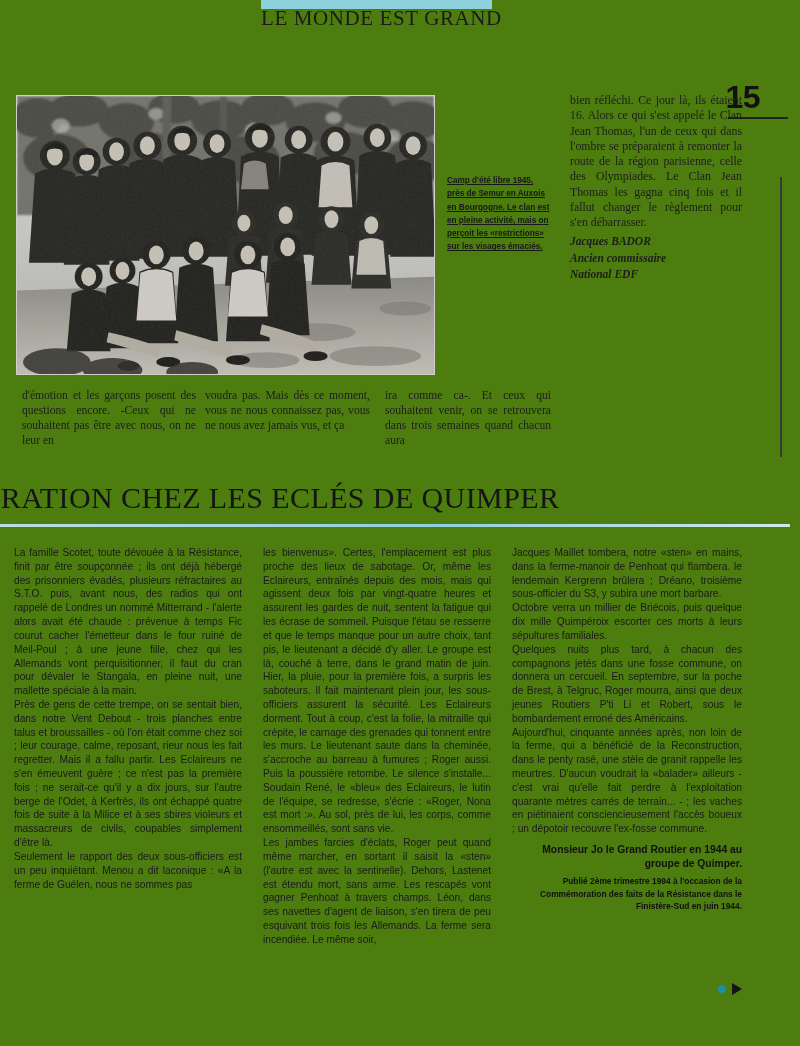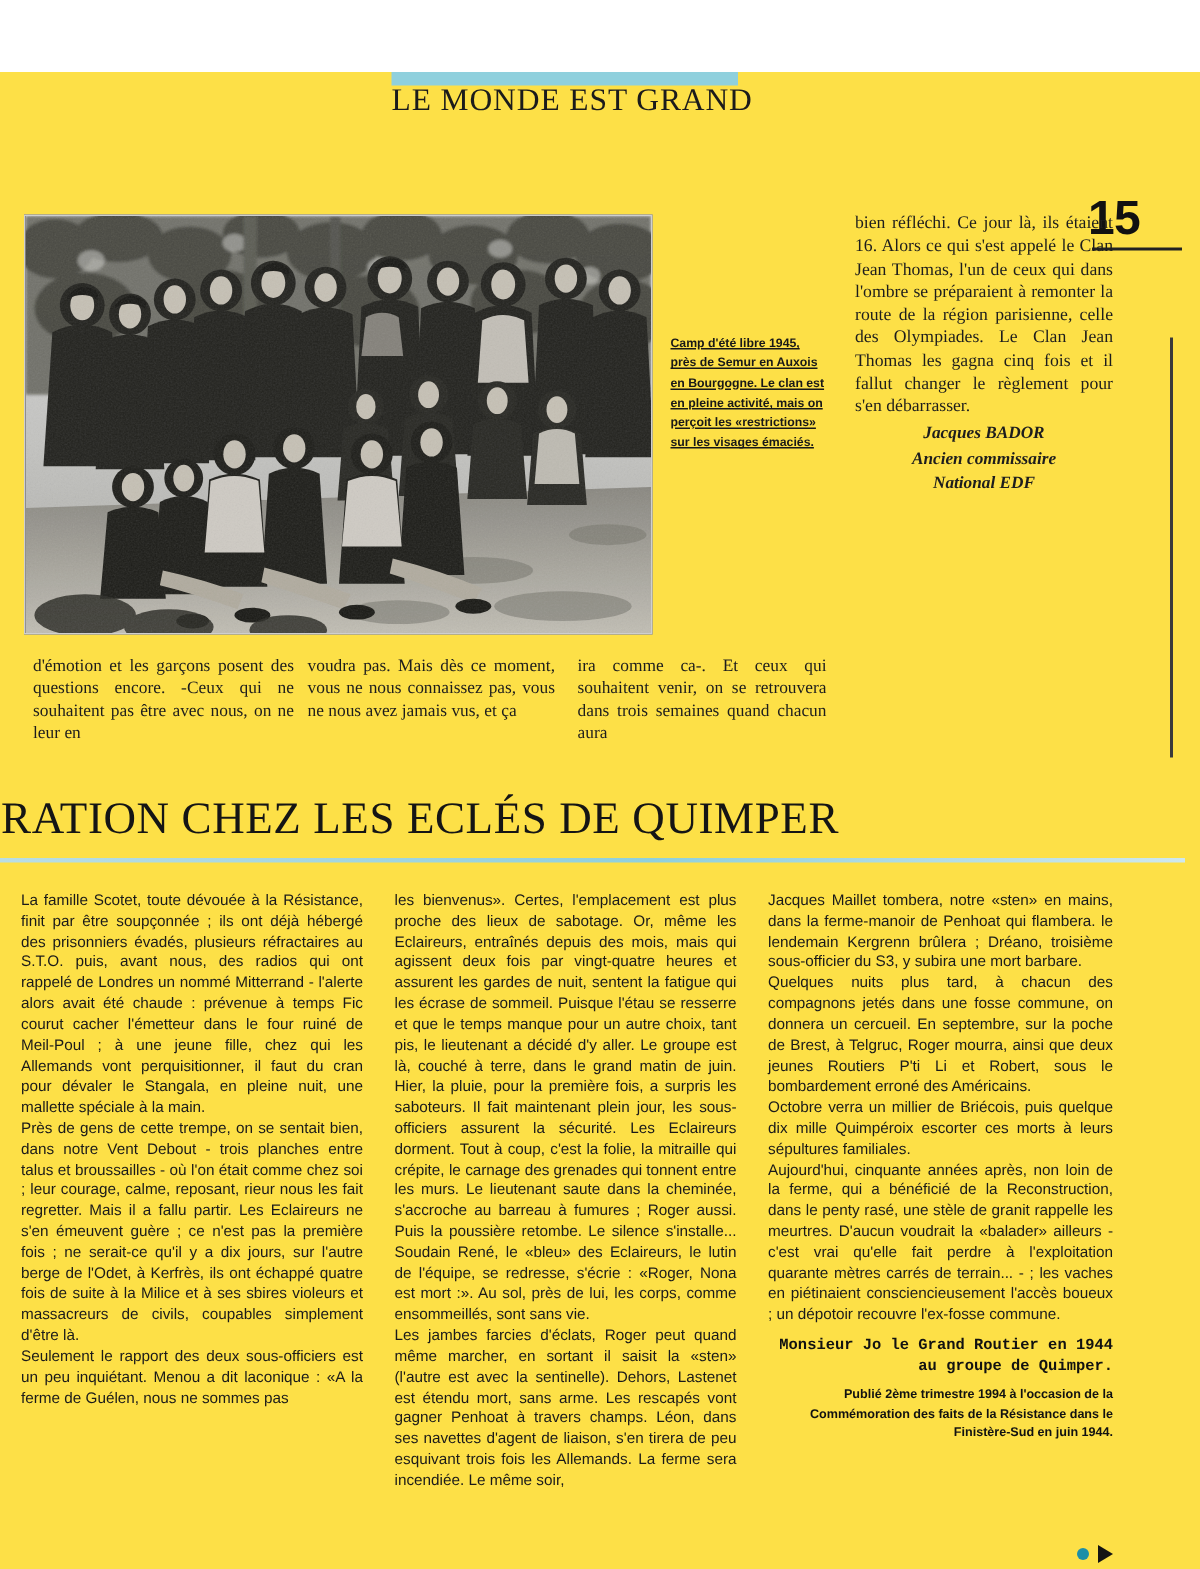--- a/index.html
+++ b/index.html
@@ -12,22 +12,21 @@
     width: 800px;
     height: 1046px;
     position: relative;
     font-family: "Liberation Serif", serif;
     color: #1a1a1a;
     overflow: hidden;
   }
   .page {
     position: absolute;
     inset: 0;
-    background: #fde047;
-    margin-top: 48px;
+    background: #4d7c0f;
   }
 
   
   .teal-bar {
     position: absolute;
     left: 261px;
     top: 0px;
     width: 231px;
     height: 9px;
     background: #8fd0dd;
@@ -120,21 +119,21 @@
     top: 93px;
     width: 172px;
     font-family: "Liberation Serif", serif;
     font-size: 11.8px;
     line-height: 1.295;
     color: #1d1d1d;
     text-align: justify;
   }
   .upper-col-right p { margin: 0; }
   .signature {
-    text-align: center;
+    text-align: left;
     font-style: italic;
     font-weight: bold;
     font-size: 11.5px;
     line-height: 1.42;
     margin-top: 3px !important;
   }
 
   
   .headline {
     position: absolute;
@@ -177,21 +176,21 @@
     font-weight: bold;
     font-style: italic;
     font-size: 12.4px;
     line-height: 1.18;
     letter-spacing: -0.1px;
     margin: 13px 0 8px 0 !important;
     color: #111;
   }
 
   .attribution {
-    font-family: Liberation Mono, monospace;
+    font-family: Liberation Sans, sans-serif;
     font-weight: bold;
     font-size: 10.3px;
     line-height: 1.35;
     text-align: right;
     margin-top: 7px !important;
     color: #111;
   }
   .publication {
     font-family: "Liberation Sans", sans-serif;
     font-weight: bold;
@@ -491,22 +490,22 @@
     <p>Seulement le rapport des deux sous-officiers est un peu inquiétant. Menou a dit laconique : «A la ferme de Guélen, nous ne sommes pas</p>
   </div>
 
   <div class="body-col bc2">
     <p>les bienvenus». Certes, l'emplacement est plus proche des lieux de sabotage. Or, même les Eclaireurs, entraînés depuis des mois, mais qui agissent deux fois par vingt-quatre heures et assurent les gardes de nuit, sentent la fatigue qui les écrase de sommeil. Puisque l'étau se resserre et que le temps manque pour un autre choix, tant pis, le lieutenant a décidé d'y aller. Le groupe est là, couché à terre, dans le grand matin de juin. Hier, la pluie, pour la première fois, a surpris les saboteurs. Il fait maintenant plein jour, les sous-officiers assurent la sécurité. Les Eclaireurs dorment. Tout à coup, c'est la folie, la mitraille qui crépite, le carnage des grenades qui tonnent entre les murs. Le lieutenant saute dans la cheminée, s'accroche au barreau à fumures ; Roger aussi. Puis la poussière retombe. Le silence s'installe... Soudain René, le «bleu» des Eclaireurs, le lutin de l'équipe, se redresse, s'écrie : «Roger, Nona est mort :». Au sol, près de lui, les corps, comme ensommeillés, sont sans vie.</p>
     <p>Les jambes farcies d'éclats, Roger peut quand même marcher, en sortant il saisit la «sten» (l'autre est avec la sentinelle). Dehors, Lastenet est étendu mort, sans arme. Les rescapés vont gagner Penhoat à travers champs. Léon, dans ses navettes d'agent de liaison, s'en tirera de peu esquivant trois fois les Allemands. La ferme sera incendiée. Le même soir,</p>
   </div>
 
   <div class="body-col bc3">
     <p>Jacques Maillet tombera, notre «sten» en mains, dans la ferme-manoir de Penhoat qui flambera. le lendemain Kergrenn brûlera ; Dréano, troisième sous-officier du S3, y subira une mort barbare.</p>
+    <p>Octobre verra un millier de Briécois, puis quelque dix mille Quimpéroix escorter ces morts à leurs sépultures familiales.</p>
     <p>Quelques nuits plus tard, à chacun des compagnons jetés dans une fosse commune, on donnera un cercueil. En septembre, sur la poche de Brest, à Telgruc, Roger mourra, ainsi que deux jeunes Routiers P'ti Li et Robert, sous le bombardement erroné des Américains.</p>
-    <p>Octobre verra un millier de Briécois, puis quelque dix mille Quimpéroix escorter ces morts à leurs sépultures familiales.</p>
     <p>Aujourd'hui, cinquante années après, non loin de la ferme, qui a bénéficié de la Reconstruction, dans le penty rasé, une stèle de granit rappelle les meurtres. D'aucun voudrait la «balader» ailleurs - c'est vrai qu'elle fait perdre à l'exploitation quarante mètres carrés de terrain... - ; les vaches en piétinaient consciencieusement l'accès boueux ; un dépotoir recouvre l'ex-fosse commune.</p>
     <p class="attribution">Monsieur Jo le Grand Routier en 1944 au groupe de Quimper.</p>
     <p class="publication">Publié 2ème trimestre 1994 à l'occasion de la Commémoration des faits de la Résistance dans le Finistère-Sud en juin 1944.</p>
   </div>
 
   <div class="endmark-line">
     <span class="dot" style="background: rgb(28, 143, 168);"></span><span class="tri"></span>
   </div>
 
 </div>

